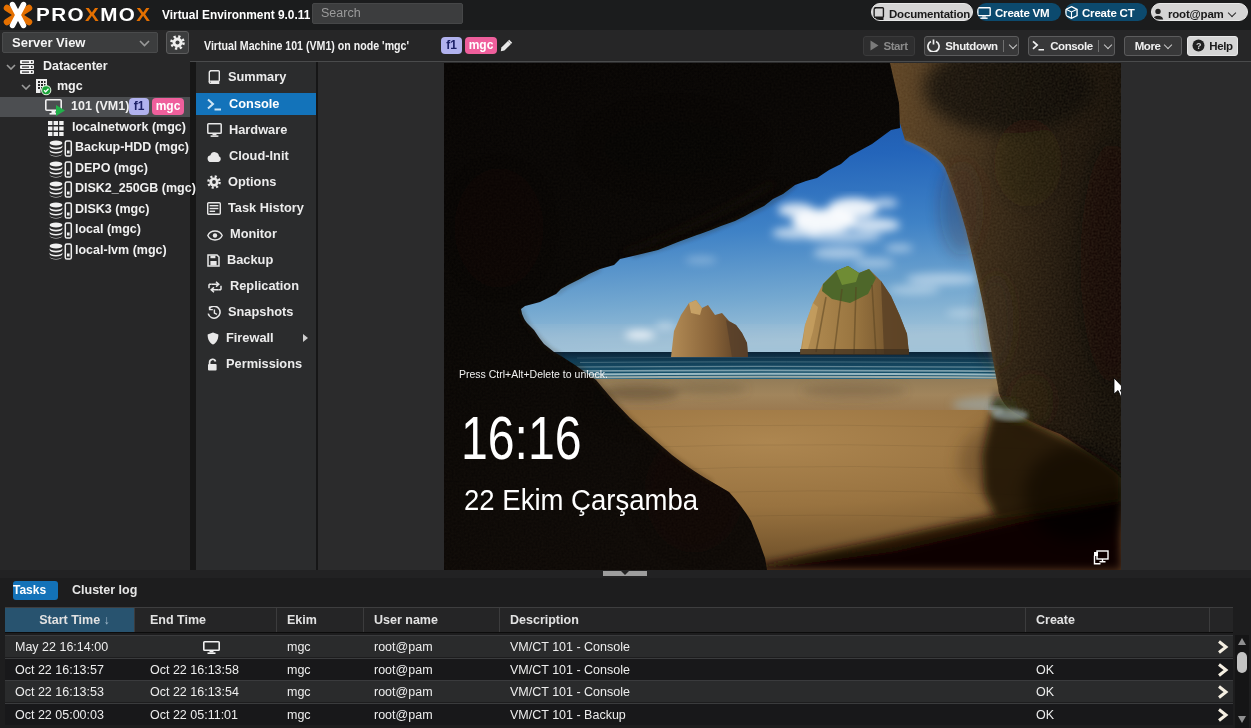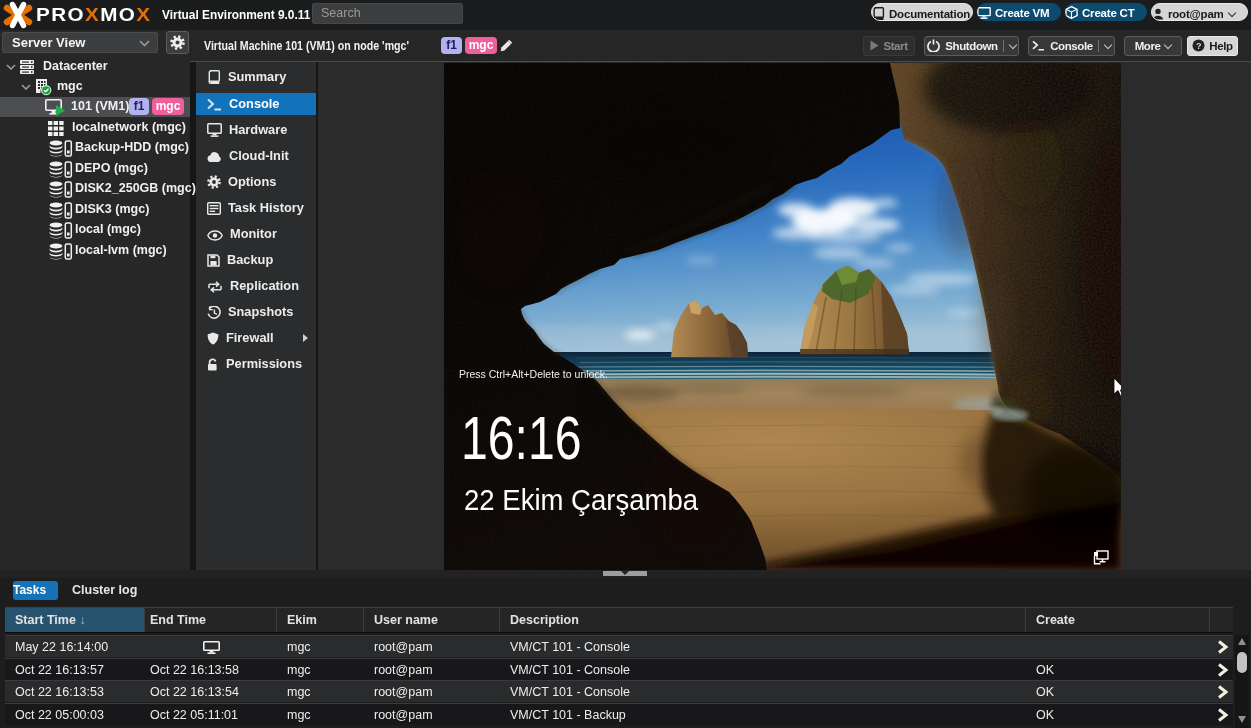--- a/index.html
+++ b/index.html
@@ -611,21 +611,21 @@
     </div>
   </div>
 
   <div id="bsplit">
     <div id="bhandle"></div>
   </div>
   <div id="south">
     <div id="tabTasks">Tasks</div>
     <div id="tabCluster">Cluster log</div>
     <div id="ghead">
-      <div class="hcell sorted" style="left:0;width:140px;">Start Time <span style="color:#9fb7c9">↓</span></div>
+      <div class="hcell sorted" style="left:0;width:130px;text-align:center;">Start Time <span style="color:#9fb7c9">↓</span></div>
       <div class="hcell" style="left:135px;width:137px;">End Time</div>
       <div class="hcell" style="left:272px;width:87px;">Ekim</div>
       <div class="hcell" style="left:359px;width:136px;">User name</div>
       <div class="hcell" style="left:495px;width:526px;">Description</div>
       <div class="hcell" style="left:1021px;width:184px;">Create</div>
     </div>
     <div class="grow odd" style="top:57px;">
       <div class="gcell" style="left:0;">May 22 16:14:00</div>
       <svg class="abs" style="left:198px;top:5px" width="17" height="13" viewBox="0 0 17 13">
         <rect x="0.8" y="0.8" width="15.4" height="8.4" rx="0.8" fill="none" stroke="#f2f2f2" stroke-width="1.6"></rect>

